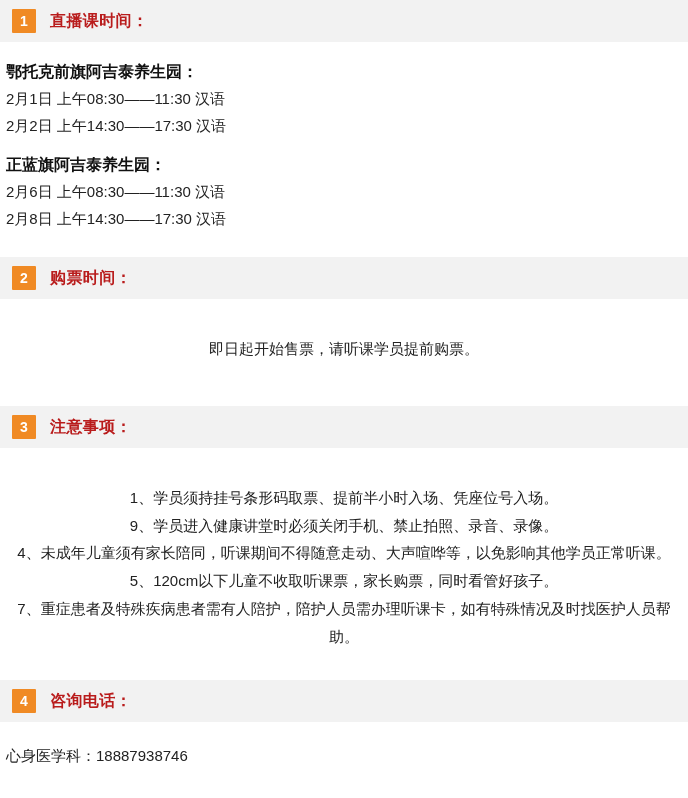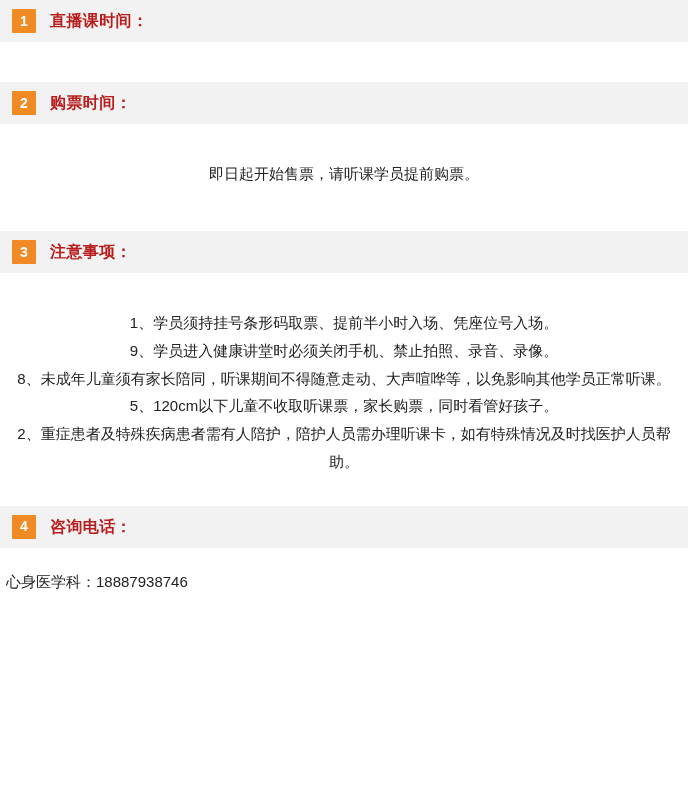--- a/index.html
+++ b/index.html
@@ -97,20 +97,29 @@
 
 <div class="page">
 
   <div class="section-head">
     <div class="section-num">1</div>
     <div class="section-title">直播课时间：</div>
   </div>
 
   <div class="spacer-16"></div>
 
+  <div class="block">
+    <div class="sub-title">鄂托克前旗阿吉泰养生园：</div>
+    <div class="line">2月1日 上午08:30——11:30 汉语</div>
+    <div class="line">2月2日 上午14:30——17:30 汉语</div>
+    <div class="spacer-12"></div>
+    <div class="sub-title">正蓝旗阿吉泰养生园：</div>
+    <div class="line">2月6日 上午08:30——11:30 汉语</div>
+    <div class="line">2月8日 上午14:30——17:30 汉语</div>
+  </div>
 
   <div class="spacer-24"></div>
 
   <div class="section-head">
     <div class="section-num">2</div>
     <div class="section-title">购票时间：</div>
   </div>
 
   <div class="spacer-36"></div>
 
@@ -123,23 +132,23 @@
   <div class="section-head">
     <div class="section-num">3</div>
     <div class="section-title">注意事项：</div>
   </div>
 
   <div class="spacer-36"></div>
 
   <div class="block notice-list">
     <div class="para">1、学员须持挂号条形码取票、提前半小时入场、凭座位号入场。</div>
     <div class="para">9、学员进入健康讲堂时必须关闭手机、禁止拍照、录音、录像。</div>
-    <div class="para">8、未成年儿童须有家长陪同，听课期间不得随意走动、大声喧哗等，以免影响其他学员正常听课。</div>
+    <div class="para">4、未成年儿童须有家长陪同，听课期间不得随意走动、大声喧哗等，以免影响其他学员正常听课。</div>
     <div class="para">5、120cm以下儿童不收取听课票，家长购票，同时看管好孩子。</div>
-    <div class="para">2、重症患者及特殊疾病患者需有人陪护，陪护人员需办理听课卡，如有特殊情况及时找医护人员帮助。</div>
+    <div class="para">7、重症患者及特殊疾病患者需有人陪护，陪护人员需办理听课卡，如有特殊情况及时找医护人员帮助。</div>
   </div>
 
   <div class="spacer-30"></div>
 
   <div class="section-head">
     <div class="section-num">4</div>
     <div class="section-title">咨询电话：</div>
   </div>
 
   <div class="spacer-20"></div>

